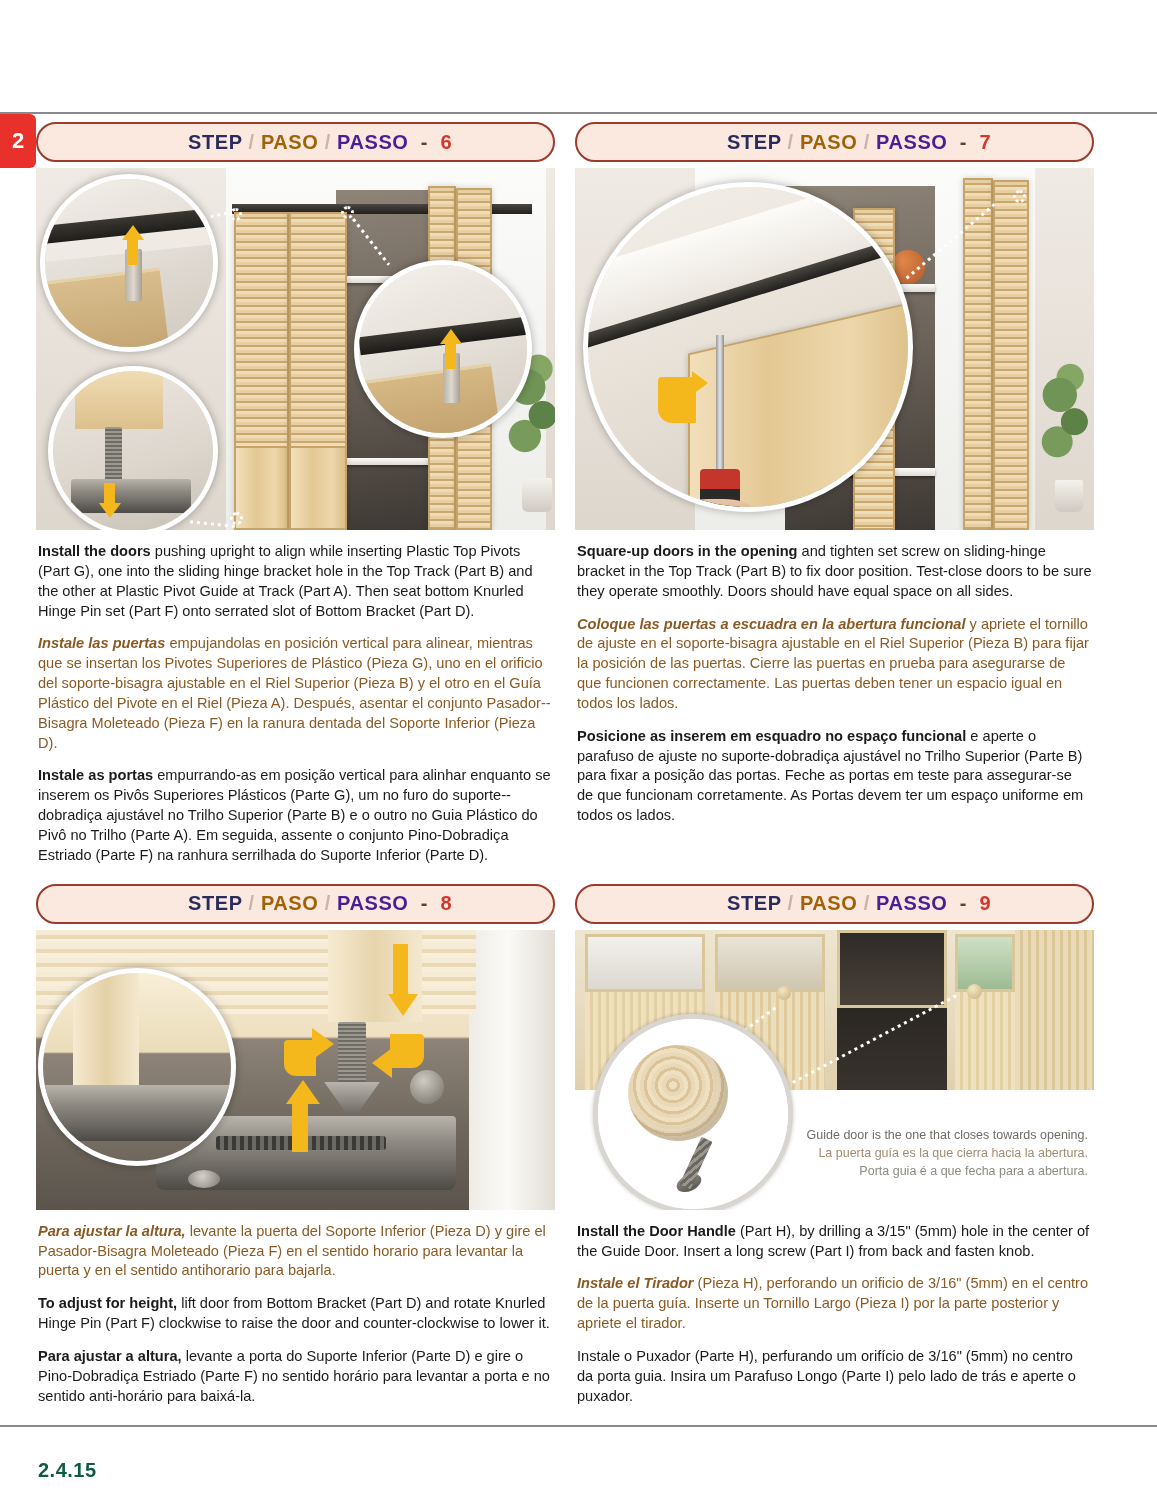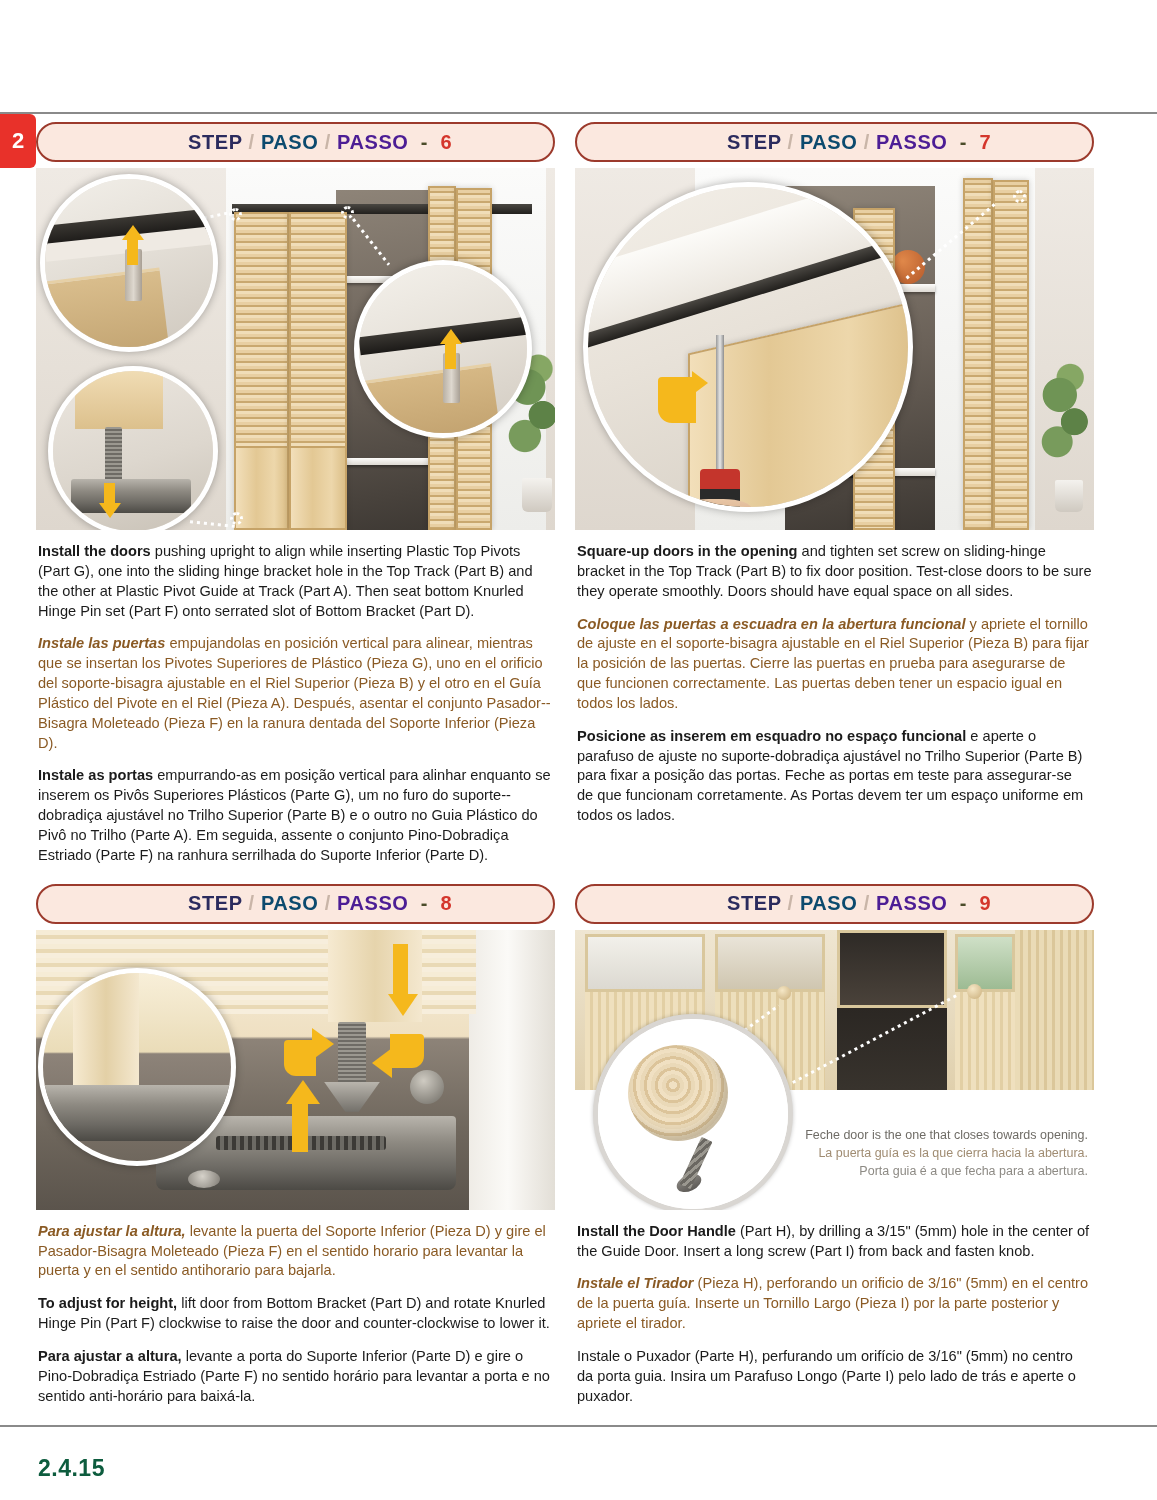--- a/index.html
+++ b/index.html
@@ -37,21 +37,21 @@
     font-weight: bold;
     display: flex;
     align-items: center;
     justify-content: center;
     font-family: "Liberation Sans", sans-serif;
   }
   .page-number {
     position: absolute;
     left: 38px; bottom: 18px;
     color: #0d5c3e;
-    font-size: 23px;
+    font-size: 20px;
     font-weight: bold;
     letter-spacing: 0.5px;
     font-family: "Liberation Sans", sans-serif;
   }
 
   
   .sheet {
     position: absolute;
     left: 36px; top: 122px;
     width: 1058px;
@@ -74,21 +74,21 @@
   }
   .step-header .txt {
     font-size: 20px;
     font-weight: bold;
     letter-spacing: 0.6px;
     font-family: "Liberation Sans", sans-serif;
     white-space: pre;
   }
   .w-step  { color: #2b2b5e; }
   .w-sep   { color: #c9b5a8; }
-  .w-paso  { color: #0c4a6e; }
+  .w-paso  { color: #a16207; }
   .w-passo { color: #4c1d95; }
   .w-dash  { color: #4a4c2a; }
   .w-num   { color: #d4362c; }
 
   
   .photo {
     position: relative;
     overflow: hidden;
     background: #efefef;
   }
@@ -523,21 +523,21 @@
       <div class="dotted" style="left:216px;top:152px;width:188px;transform:rotate(-28deg);"></div>
 
       <div class="callout thin-gray" style="left:18px;top:84px;width:200px;height:200px;background:#ffffff;">
         <div class="c-inner" style="background:#ffffff;"></div>
         <div class="knob" style="left:30px;top:26px;width:100px;height:96px;"></div>
         <div class="screw-head" style="left:78px;top:156px;width:26px;height:16px;transform:rotate(-25deg);"></div>
         <div class="screw-body" style="left:92px;top:118px;width:12px;height:52px;transform:rotate(25deg);"></div>
       </div>
 
       <div class="caption-overlay" style="top:196px;">
-        <div class="cap-en">Feche door is the one that closes towards opening.</div>
+        <div class="cap-en">Guide door is the one that closes towards opening.</div>
         <div class="cap-es">La puerta guía es la que cierra hacia la abertura.</div>
         <div class="cap-pt">Porta guia é a que fecha para a abertura.</div>
       </div>
     </div>
 
     <div class="text-block">
       <p class="para lang-en"><b>Install the Door Handle</b><span> (Part H), by drilling a 3/15" (5mm) hole in the center of the Guide Door. Insert a long screw (Part I) from back and fasten knob.</span></p>
       <p class="para lang-es"><b class="lead-es">Instale el Tirador</b><span> (Pieza H), perforando un orificio de 3/16" (5mm) en el centro de la puerta guía. Inserte un Tornillo Largo (Pieza I) por la parte posterior y apriete el tirador.</span></p>
       <p class="para lang-pt"><span>Instale o Puxador (Parte H), perfurando um orifício de 3/16" (5mm) no centro da porta guia. Insira um Parafuso Longo (Parte I) pelo lado de trás e aperte o puxador.</span></p>
     </div>

